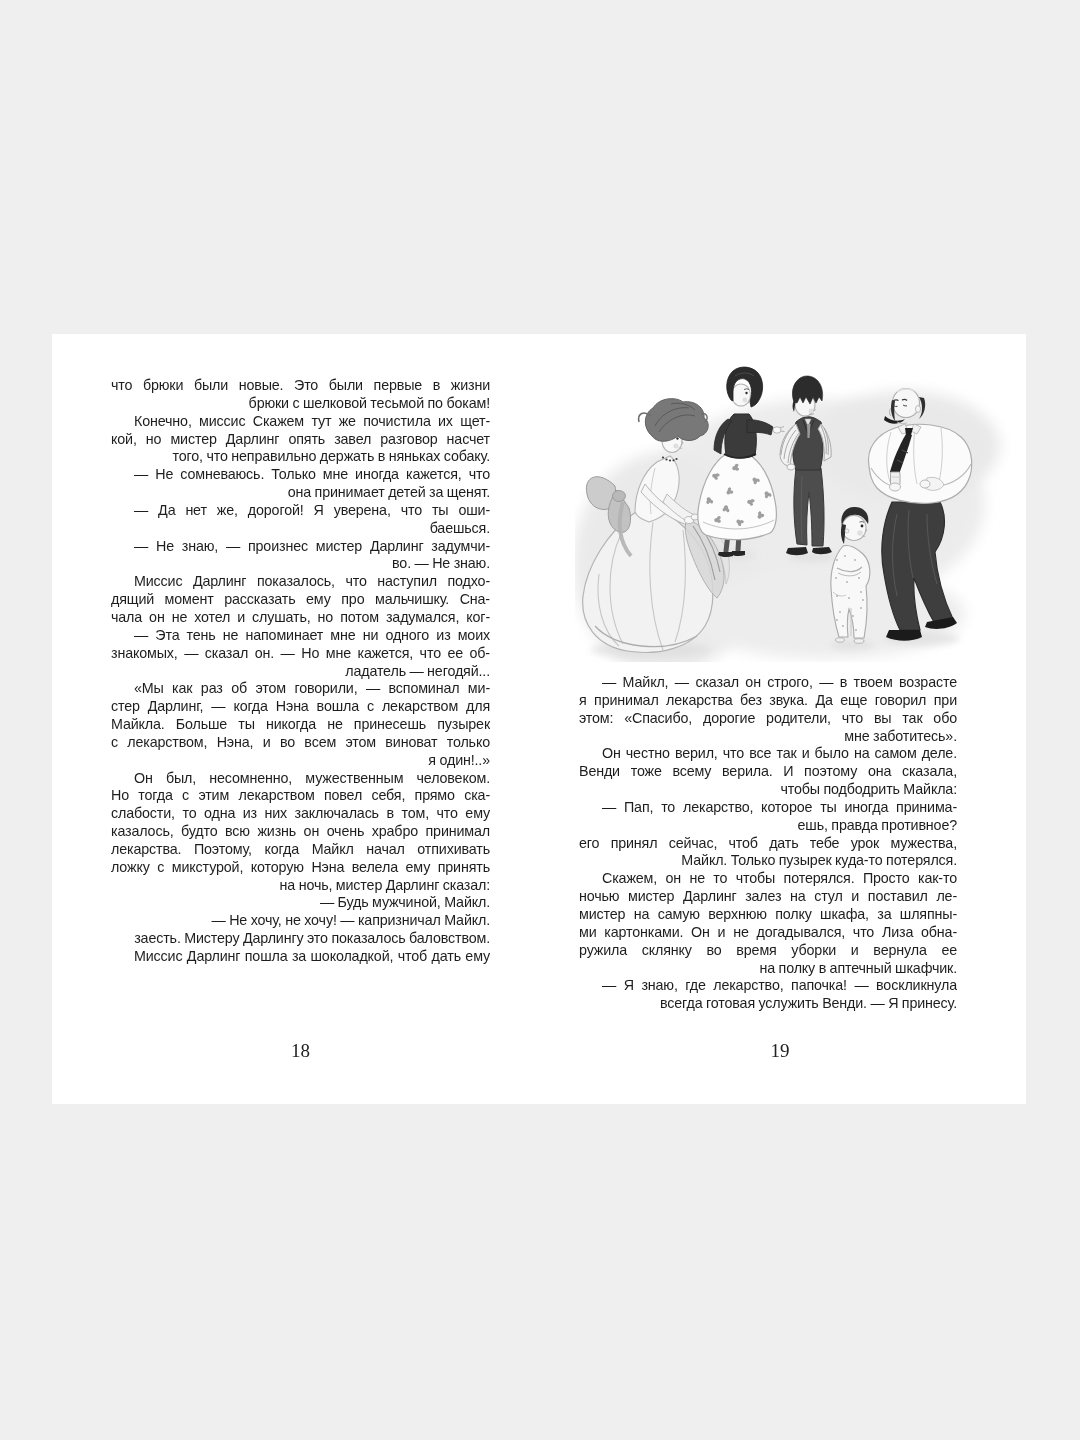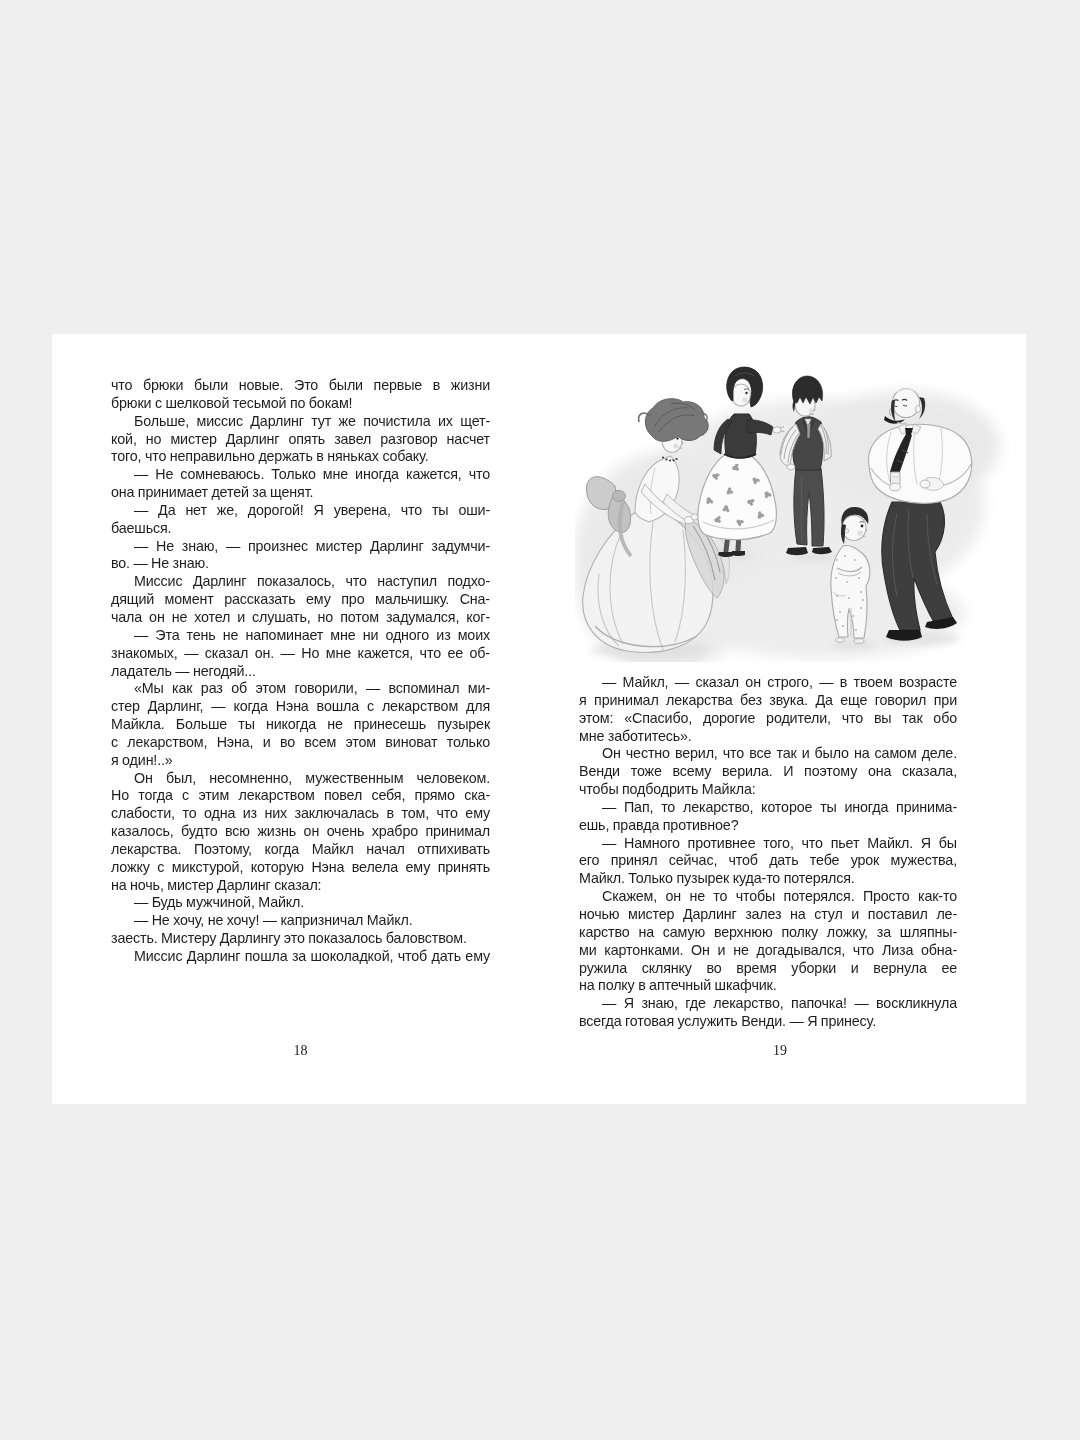--- a/index.html
+++ b/index.html
@@ -19,46 +19,47 @@
   .col { position: absolute; color: #1e1e1e; }
   .col-left  { left: 59px;  top: 43px;  width: 379px; }
   .col-right { left: 527px; top: 340px; width: 378px; }
   .ln {
     height: 17.85px; line-height: 17.85px;
     font-size: 14.3px;
     letter-spacing: -0.15px;
     word-spacing: -0.3px;
     overflow: hidden;
     white-space: normal;
+    text-align: right;
   }
   .ln.just { text-align: justify; text-align-last: justify; }
   .ln.ind  { text-indent: 23px; }
   .illus {
     position: absolute;
     left: 523px; top: 30px;
     width: 442px; height: 298px;
   }
   .folio {
     position: absolute; top: 707px; height: 20px; line-height: 20px;
     font-family: "Liberation Serif", serif;
-    font-size: 14px; color: #222222;
+    font-size: 19px; color: #222222;
     text-align: center;
   }
   .folio-left  { left: 59px;  width: 379px; }
   .folio-right { left: 539px; width: 378px; }
 </style>
 </head>
 <body>
 
 <div class="sheet">
 
   <div class="col col-left">
       <div class="ln just">что брюки были новые. Это были первые в жизни</div>
       <div class="ln">брюки с шелковой тесьмой по бокам!</div>
-      <div class="ln just ind">Больше, миссис Дарлинг тут же почистила их щет-</div>
+      <div class="ln just ind">Конечно, миссис Скажем тут же почистила их щет-</div>
       <div class="ln just">кой, но мистер Дарлинг опять завел разговор насчет</div>
       <div class="ln">того, что неправильно держать в няньках собаку.</div>
       <div class="ln just ind">— Не сомневаюсь. Только мне иногда кажется, что</div>
       <div class="ln">она принимает детей за щенят.</div>
       <div class="ln just ind">— Да нет же, дорогой! Я уверена, что ты оши-</div>
       <div class="ln">баешься.</div>
       <div class="ln just ind">— Не знаю, — произнес мистер Дарлинг задумчи-</div>
       <div class="ln">во. — Не знаю.</div>
       <div class="ln just ind">Миссис Дарлинг показалось, что наступил подхо-</div>
       <div class="ln just">дящий момент рассказать ему про мальчишку. Сна-</div>
@@ -309,26 +310,25 @@
   <div class="col col-right">
       <div class="ln just ind">— Майкл, — сказал он строго, — в твоем возрасте</div>
       <div class="ln just">я принимал лекарства без звука. Да еще говорил при</div>
       <div class="ln just">этом: «Спасибо, дорогие родители, что вы так обо</div>
       <div class="ln">мне заботитесь».</div>
       <div class="ln just ind">Он честно верил, что все так и было на самом деле.</div>
       <div class="ln just">Венди тоже всему верила. И поэтому она сказала,</div>
       <div class="ln">чтобы подбодрить Майкла:</div>
       <div class="ln just ind">— Пап, то лекарство, которое ты иногда принима-</div>
       <div class="ln">ешь, правда противное?</div>
-      <div class="ln just ind">— Намного противнее того, что пьет Майкл. Я бы</div>
       <div class="ln just">его принял сейчас, чтоб дать тебе урок мужества,</div>
       <div class="ln">Майкл. Только пузырек куда-то потерялся.</div>
       <div class="ln just ind">Скажем, он не то чтобы потерялся. Просто как-то</div>
       <div class="ln just">ночью мистер Дарлинг залез на стул и поставил ле-</div>
-      <div class="ln just">карство на самую верхнюю полку ложку, за шляпны-</div>
+      <div class="ln just">мистер на самую верхнюю полку шкафа, за шляпны-</div>
       <div class="ln just">ми картонками. Он и не догадывался, что Лиза обна-</div>
       <div class="ln just">ружила склянку во время уборки и вернула ее</div>
       <div class="ln">на полку в аптечный шкафчик.</div>
       <div class="ln just ind">— Я знаю, где лекарство, папочка! — воскликнула</div>
       <div class="ln">всегда готовая услужить Венди. — Я принесу.</div>
     </div>
 
   <div class="folio folio-left">18</div>
   <div class="folio folio-right">19</div>
 

